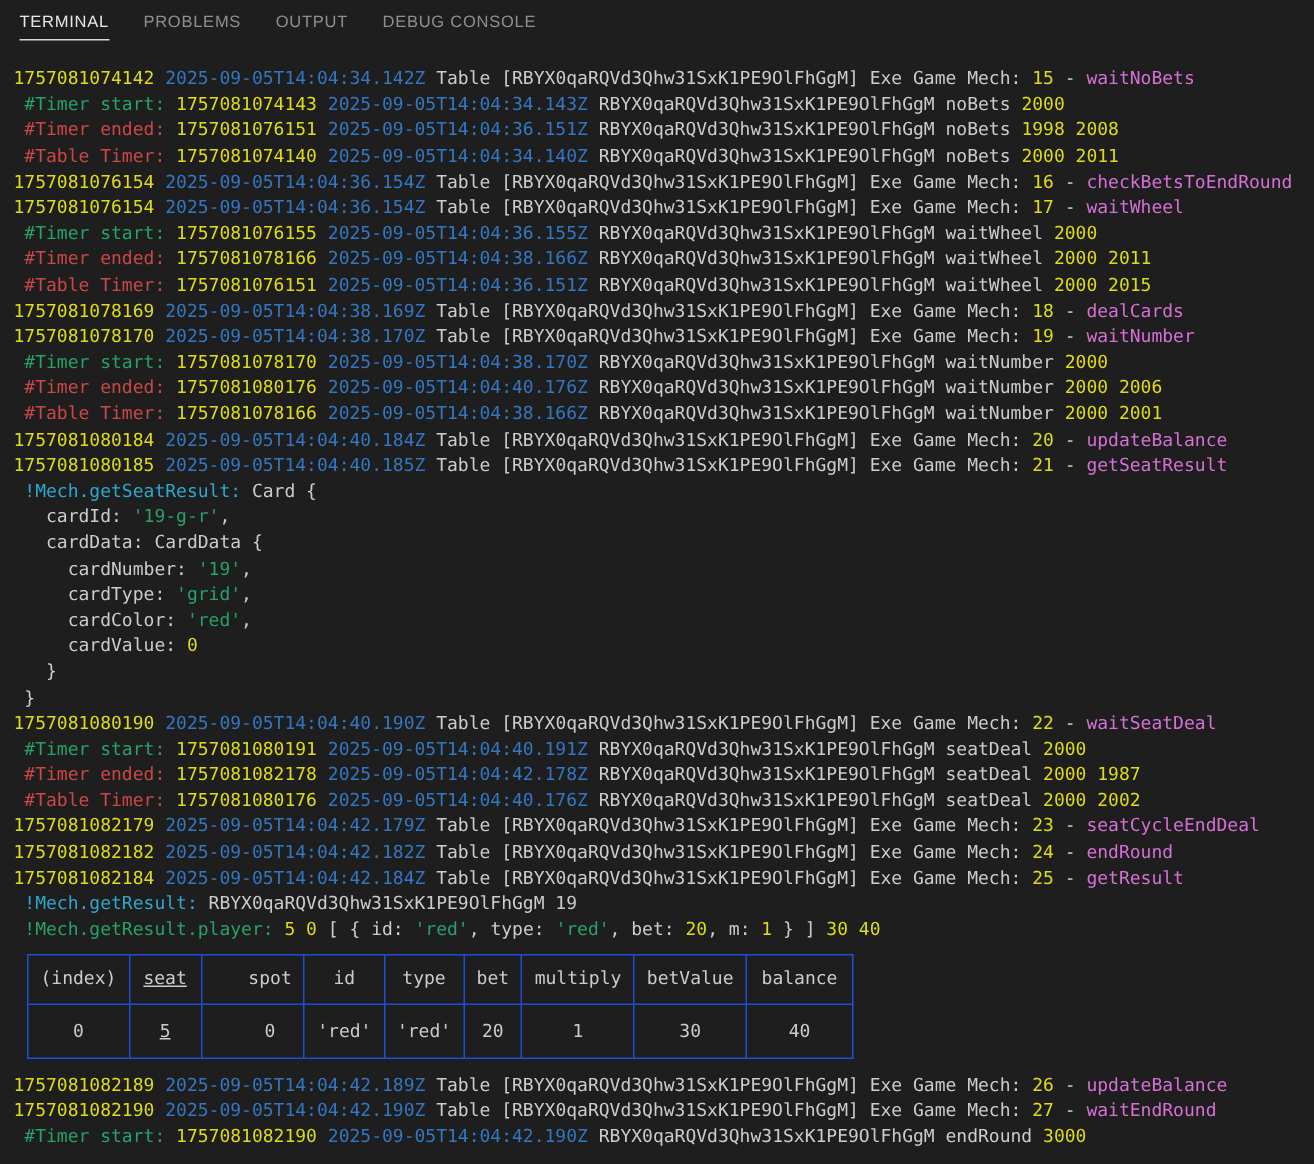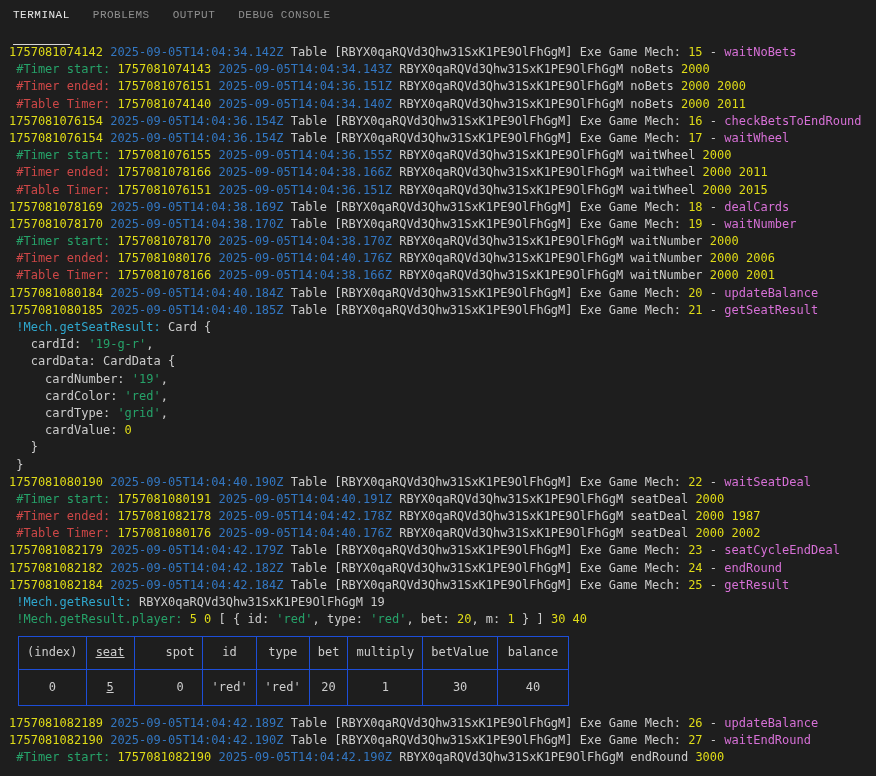--- a/index.html
+++ b/index.html
@@ -11,24 +11,23 @@
   }
   
   .panel-tabs {
     display:flex; align-items:flex-start;
     height:36px; padding:9px 0 0 13px;
     font-family:"Liberation Sans", sans-serif;
     font-size:11px; letter-spacing:0.5px;
   }
   .panel-tab {
     margin-right:23px; color:#8f8f8f;
-    padding-bottom:23px; cursor:pointer;
+    padding-bottom:5px; cursor:pointer;
     border-bottom:1px solid transparent;
     white-space:nowrap;
-    font-family:Liberation Mono, monospace;
   }
   .panel-tab.active { color:#e7e7e7; border-bottom-color:#d7d7d7; }
   
   .terminal {
     padding:8px 0 0 9px;
     font-size:12px; line-height:17.2px;
     color:var(--c-w);
   }
   .tline { white-space:pre; height:17.2px; }
   .c-y{color:var(--c-y)} .c-b{color:var(--c-b)} .c-w{color:var(--c-w)}
@@ -64,40 +63,40 @@
     <div class="panel-tab active">TERMINAL</div>
     <div class="panel-tab">PROBLEMS</div>
     <div class="panel-tab">OUTPUT</div>
     <div class="panel-tab">DEBUG CONSOLE</div>
   </div>
 
 <div class="terminal">
   <div id="lines-before">
       <div class="tline"><span class="c-y">1757081074142 </span><span class="c-b">2025-09-05T14:04:34.142Z </span><span class="c-w">Table [RBYX0qaRQVd3Qhw31SxK1PE9OlFhGgM] Exe Game Mech: </span><span class="c-y">15</span><span class="c-w"> - </span><span class="c-m">waitNoBets</span></div>
       <div class="tline"><span class="c-g"> #Timer start: </span><span class="c-y">1757081074143 </span><span class="c-b">2025-09-05T14:04:34.143Z </span><span class="c-w">RBYX0qaRQVd3Qhw31SxK1PE9OlFhGgM noBets </span><span class="c-y">2000</span></div>
-      <div class="tline"><span class="c-r"> #Timer ended: </span><span class="c-y">1757081076151 </span><span class="c-b">2025-09-05T14:04:36.151Z </span><span class="c-w">RBYX0qaRQVd3Qhw31SxK1PE9OlFhGgM noBets </span><span class="c-y">2000 2000</span></div>
+      <div class="tline"><span class="c-r"> #Timer ended: </span><span class="c-y">1757081076151 </span><span class="c-b">2025-09-05T14:04:36.151Z </span><span class="c-w">RBYX0qaRQVd3Qhw31SxK1PE9OlFhGgM noBets </span><span class="c-y">1998 2008</span></div>
       <div class="tline"><span class="c-r"> #Table Timer: </span><span class="c-y">1757081074140 </span><span class="c-b">2025-09-05T14:04:34.140Z </span><span class="c-w">RBYX0qaRQVd3Qhw31SxK1PE9OlFhGgM noBets </span><span class="c-y">2000 2011</span></div>
       <div class="tline"><span class="c-y">1757081076154 </span><span class="c-b">2025-09-05T14:04:36.154Z </span><span class="c-w">Table [RBYX0qaRQVd3Qhw31SxK1PE9OlFhGgM] Exe Game Mech: </span><span class="c-y">16</span><span class="c-w"> - </span><span class="c-m">checkBetsToEndRound</span></div>
       <div class="tline"><span class="c-y">1757081076154 </span><span class="c-b">2025-09-05T14:04:36.154Z </span><span class="c-w">Table [RBYX0qaRQVd3Qhw31SxK1PE9OlFhGgM] Exe Game Mech: </span><span class="c-y">17</span><span class="c-w"> - </span><span class="c-m">waitWheel</span></div>
       <div class="tline"><span class="c-g"> #Timer start: </span><span class="c-y">1757081076155 </span><span class="c-b">2025-09-05T14:04:36.155Z </span><span class="c-w">RBYX0qaRQVd3Qhw31SxK1PE9OlFhGgM waitWheel </span><span class="c-y">2000</span></div>
       <div class="tline"><span class="c-r"> #Timer ended: </span><span class="c-y">1757081078166 </span><span class="c-b">2025-09-05T14:04:38.166Z </span><span class="c-w">RBYX0qaRQVd3Qhw31SxK1PE9OlFhGgM waitWheel </span><span class="c-y">2000 2011</span></div>
       <div class="tline"><span class="c-r"> #Table Timer: </span><span class="c-y">1757081076151 </span><span class="c-b">2025-09-05T14:04:36.151Z </span><span class="c-w">RBYX0qaRQVd3Qhw31SxK1PE9OlFhGgM waitWheel </span><span class="c-y">2000 2015</span></div>
       <div class="tline"><span class="c-y">1757081078169 </span><span class="c-b">2025-09-05T14:04:38.169Z </span><span class="c-w">Table [RBYX0qaRQVd3Qhw31SxK1PE9OlFhGgM] Exe Game Mech: </span><span class="c-y">18</span><span class="c-w"> - </span><span class="c-m">dealCards</span></div>
       <div class="tline"><span class="c-y">1757081078170 </span><span class="c-b">2025-09-05T14:04:38.170Z </span><span class="c-w">Table [RBYX0qaRQVd3Qhw31SxK1PE9OlFhGgM] Exe Game Mech: </span><span class="c-y">19</span><span class="c-w"> - </span><span class="c-m">waitNumber</span></div>
       <div class="tline"><span class="c-g"> #Timer start: </span><span class="c-y">1757081078170 </span><span class="c-b">2025-09-05T14:04:38.170Z </span><span class="c-w">RBYX0qaRQVd3Qhw31SxK1PE9OlFhGgM waitNumber </span><span class="c-y">2000</span></div>
       <div class="tline"><span class="c-r"> #Timer ended: </span><span class="c-y">1757081080176 </span><span class="c-b">2025-09-05T14:04:40.176Z </span><span class="c-w">RBYX0qaRQVd3Qhw31SxK1PE9OlFhGgM waitNumber </span><span class="c-y">2000 2006</span></div>
       <div class="tline"><span class="c-r"> #Table Timer: </span><span class="c-y">1757081078166 </span><span class="c-b">2025-09-05T14:04:38.166Z </span><span class="c-w">RBYX0qaRQVd3Qhw31SxK1PE9OlFhGgM waitNumber </span><span class="c-y">2000 2001</span></div>
       <div class="tline"><span class="c-y">1757081080184 </span><span class="c-b">2025-09-05T14:04:40.184Z </span><span class="c-w">Table [RBYX0qaRQVd3Qhw31SxK1PE9OlFhGgM] Exe Game Mech: </span><span class="c-y">20</span><span class="c-w"> - </span><span class="c-m">updateBalance</span></div>
       <div class="tline"><span class="c-y">1757081080185 </span><span class="c-b">2025-09-05T14:04:40.185Z </span><span class="c-w">Table [RBYX0qaRQVd3Qhw31SxK1PE9OlFhGgM] Exe Game Mech: </span><span class="c-y">21</span><span class="c-w"> - </span><span class="c-m">getSeatResult</span></div>
       <div class="tline"><span class="c-c"> !Mech.getSeatResult: </span><span class="c-w">Card {</span></div>
       <div class="tline"><span class="c-w">   cardId: </span><span class="c-g">'19-g-r'</span><span class="c-w">,</span></div>
       <div class="tline"><span class="c-w">   cardData: CardData {</span></div>
       <div class="tline"><span class="c-w">     cardNumber: </span><span class="c-g">'19'</span><span class="c-w">,</span></div>
+      <div class="tline"><span class="c-w">     cardType: </span><span class="c-g">'grid'</span><span class="c-w">,</span></div>
       <div class="tline"><span class="c-w">     cardColor: </span><span class="c-g">'red'</span><span class="c-w">,</span></div>
-      <div class="tline"><span class="c-w">     cardType: </span><span class="c-g">'grid'</span><span class="c-w">,</span></div>
       <div class="tline"><span class="c-w">     cardValue: </span><span class="c-y">0</span></div>
       <div class="tline"><span class="c-w">   }</span></div>
       <div class="tline"><span class="c-w"> }</span></div>
       <div class="tline"><span class="c-y">1757081080190 </span><span class="c-b">2025-09-05T14:04:40.190Z </span><span class="c-w">Table [RBYX0qaRQVd3Qhw31SxK1PE9OlFhGgM] Exe Game Mech: </span><span class="c-y">22</span><span class="c-w"> - </span><span class="c-m">waitSeatDeal</span></div>
       <div class="tline"><span class="c-g"> #Timer start: </span><span class="c-y">1757081080191 </span><span class="c-b">2025-09-05T14:04:40.191Z </span><span class="c-w">RBYX0qaRQVd3Qhw31SxK1PE9OlFhGgM seatDeal </span><span class="c-y">2000</span></div>
       <div class="tline"><span class="c-r"> #Timer ended: </span><span class="c-y">1757081082178 </span><span class="c-b">2025-09-05T14:04:42.178Z </span><span class="c-w">RBYX0qaRQVd3Qhw31SxK1PE9OlFhGgM seatDeal </span><span class="c-y">2000 1987</span></div>
       <div class="tline"><span class="c-r"> #Table Timer: </span><span class="c-y">1757081080176 </span><span class="c-b">2025-09-05T14:04:40.176Z </span><span class="c-w">RBYX0qaRQVd3Qhw31SxK1PE9OlFhGgM seatDeal </span><span class="c-y">2000 2002</span></div>
       <div class="tline"><span class="c-y">1757081082179 </span><span class="c-b">2025-09-05T14:04:42.179Z </span><span class="c-w">Table [RBYX0qaRQVd3Qhw31SxK1PE9OlFhGgM] Exe Game Mech: </span><span class="c-y">23</span><span class="c-w"> - </span><span class="c-m">seatCycleEndDeal</span></div>
       <div class="tline"><span class="c-y">1757081082182 </span><span class="c-b">2025-09-05T14:04:42.182Z </span><span class="c-w">Table [RBYX0qaRQVd3Qhw31SxK1PE9OlFhGgM] Exe Game Mech: </span><span class="c-y">24</span><span class="c-w"> - </span><span class="c-m">endRound</span></div>
       <div class="tline"><span class="c-y">1757081082184 </span><span class="c-b">2025-09-05T14:04:42.184Z </span><span class="c-w">Table [RBYX0qaRQVd3Qhw31SxK1PE9OlFhGgM] Exe Game Mech: </span><span class="c-y">25</span><span class="c-w"> - </span><span class="c-m">getResult</span></div>

